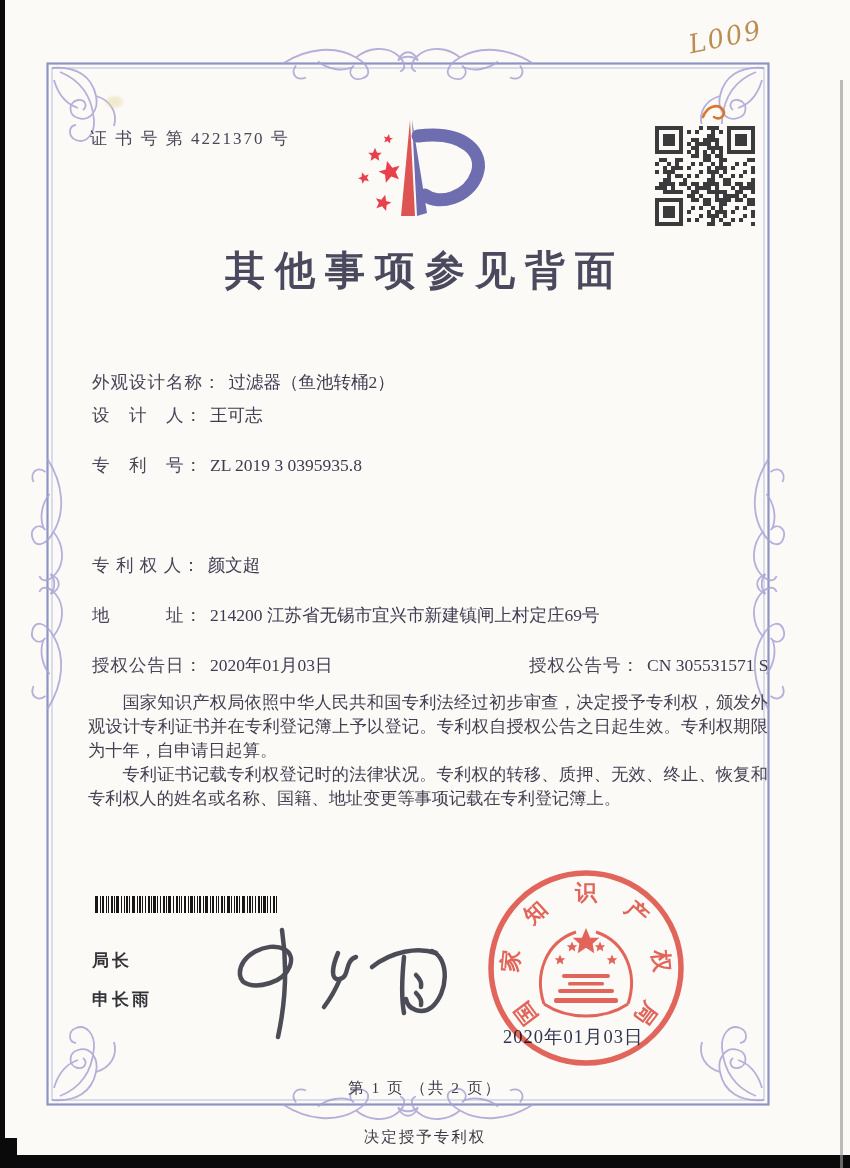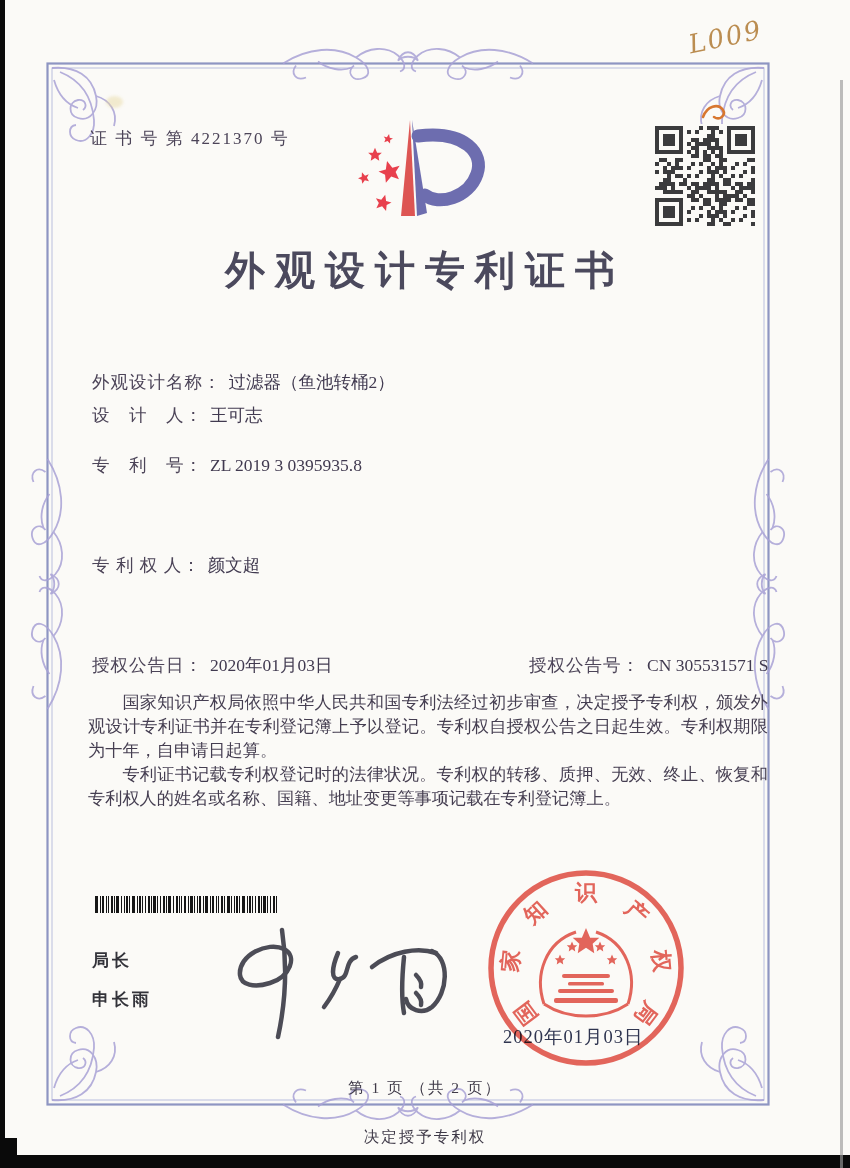--- a/index.html
+++ b/index.html
@@ -414,33 +414,36 @@
       <div class="m" style="left: 74px; top: 98px;"></div>
       <div class="m" style="left: 98px; top: 98px;"></div>
     </div>
 
   <svg class="ink-mark" viewBox="0 0 28 22">
     <path d="M3,15 C7,4 18,1 23,8 C26,13 20,19 14,15" stroke="#d8772f" stroke-width="2.6" fill="none" stroke-linecap="round"></path>
   </svg>
 
   <div class="smudge"></div>
 
-  <h1 class="title">外观设计专利证书</h1>
+  <h1 class="title">其他事项参见背面</h1>
 
   <div class="row" style="top:370px">
     <span class="lbl">外观设计名称：</span><span class="val">过滤器（鱼池转桶2）</span>
   </div>
   <div class="row" style="top:403px">
     <span class="lbl">设　计　人：</span><span class="val">王可志</span>
   </div>
   <div class="row" style="top:453px">
     <span class="lbl">专　利　号：</span><span class="val">ZL 2019 3 0395935.8</span>
   </div>
   <div class="row" style="top:553px">
     <span class="lbl">专 利 权 人：</span><span class="val">颜文超</span>
+  </div>
+  <div class="row" style="top:603px">
+    <span class="lbl">地　　　址：</span><span class="val">214200 江苏省无锡市宜兴市新建镇闸上村定庄69号</span>
   </div>
   <div class="row" style="top:653px;left:92px;width:680px">
     <span class="lbl">授权公告日：</span><span class="val">2020年01月03日</span>
     <span class="grant-no">
       <span class="lbl">授权公告号：</span><span class="val">CN 305531571 S</span>
     </span>
   </div>
 
   <div class="body-text">
     <p>国家知识产权局依照中华人民共和国专利法经过初步审查，决定授予专利权，颁发外观设计专利证书并在专利登记簿上予以登记。专利权自授权公告之日起生效。专利权期限为十年，自申请日起算。</p>

